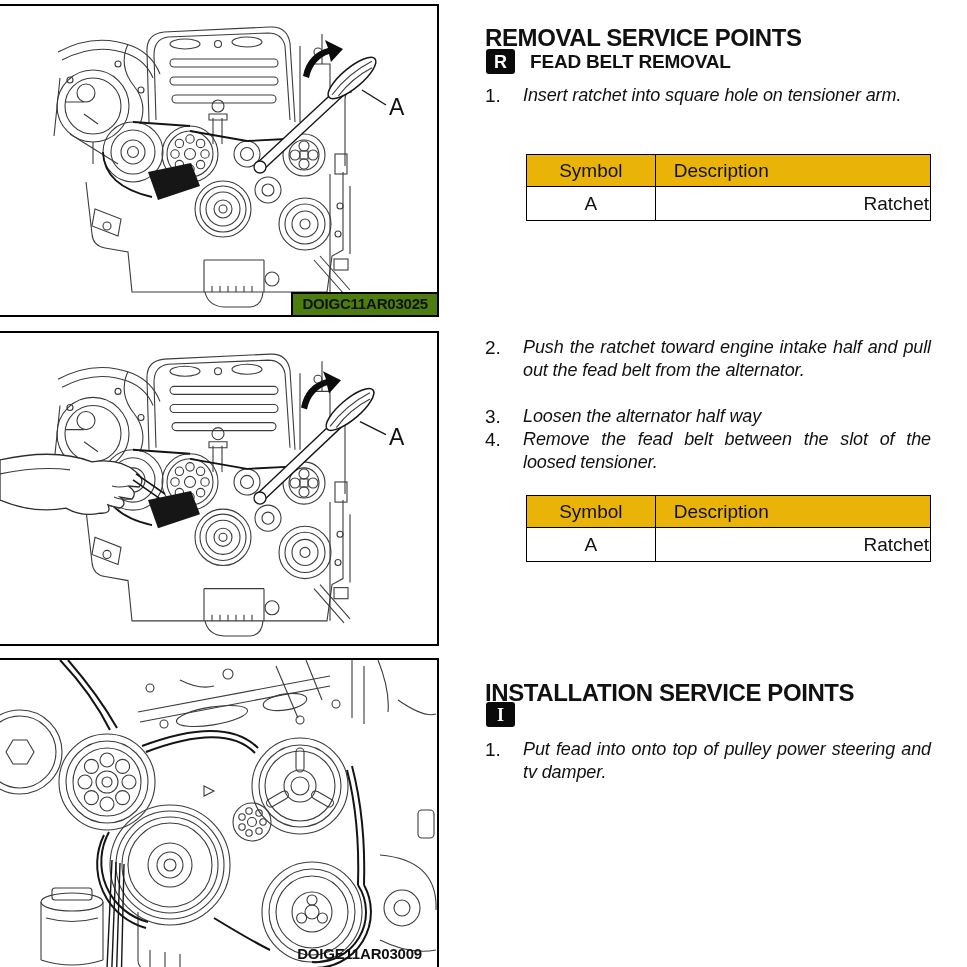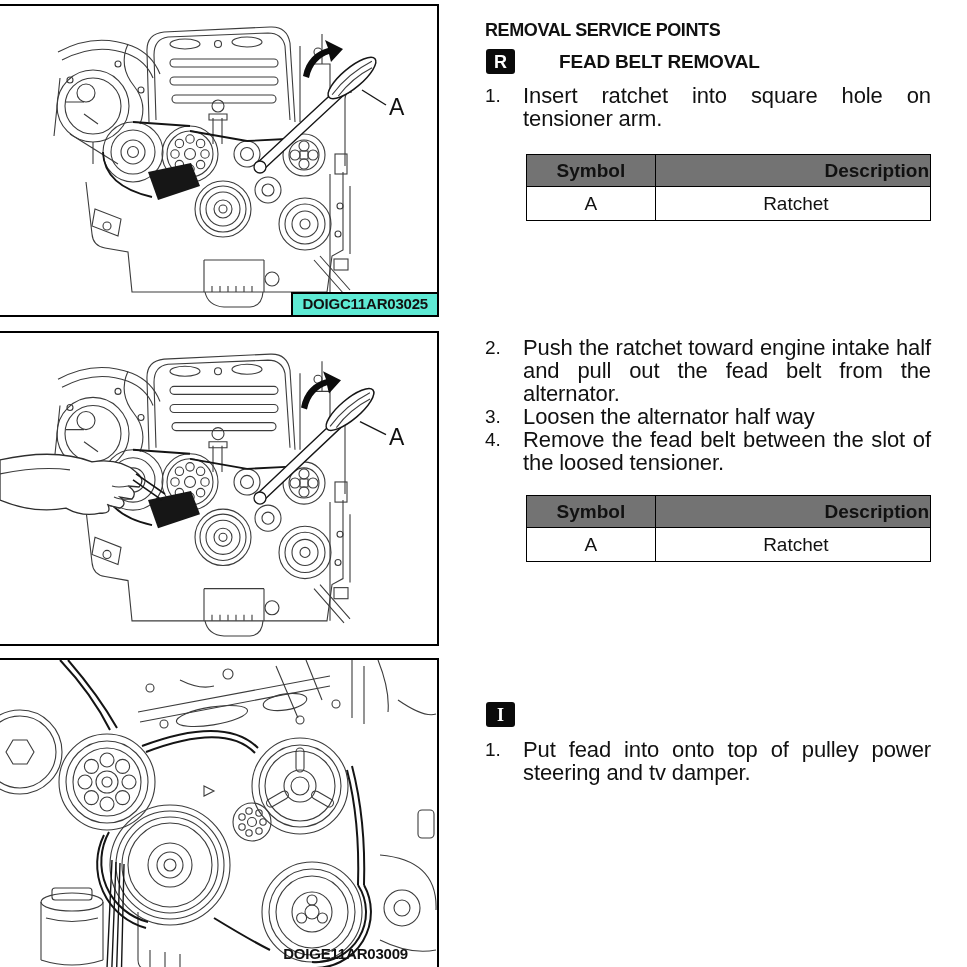--- a/index.html
+++ b/index.html
@@ -10,58 +10,58 @@
   }
   .page{position:absolute;inset:0;}
 
   
   .frame{position:absolute;left:-2px;width:437px;border:2px solid #000;background:#fff;margin:0;}
   #frame1{top:4px;height:309px;}
   #frame2{top:331px;height:311px;}
   #frame3{top:658px;height:330px;}
   .frame svg{position:absolute;left:0;top:0;width:100%;height:100%;display:block;}
   .caption-box{
-    position:absolute;right:-2px;bottom:-2px;background:#5eead4;border:2px solid #000;
+    position:absolute;right:-2px;bottom:-2px;background:#4d7c0f;border:2px solid #000;
     padding:2px 9px 3px;font-size:15px;font-weight:bold;letter-spacing:-0.2px;line-height:1.1;
   }
-  #frame3 .caption-box{border:none;background:transparent;bottom:auto;top:284px;right:20px;}
+  #frame3 .caption-box{border:none;background:transparent;bottom:auto;top:284px;right:6px;}
 
   
   .right{position:absolute;left:485px;top:0;width:446px;height:967px;}
-  .sec-title{position:absolute;left:0;font-size:18px;font-weight:bold;letter-spacing:-0.4px;white-space:nowrap;}
+  .sec-title{position:absolute;left:0;font-size:24px;font-weight:bold;letter-spacing:-0.4px;white-space:nowrap;}
   #removal-title{top:8px;}
   #install-title{top:663px;}
   .badge-row{position:absolute;left:1px;display:flex;align-items:center;gap:15px;}
   #removal-badge-row{top:49px;}
   #install-badge-row{top:702px;}
   .badge{
     width:29px;height:25px;background:#0a0a0a;color:#fff;border-radius:3px;
     display:flex;align-items:center;justify-content:center;
     font-weight:bold;font-size:18px;line-height:1;
   }
   .badge.serif{font-family:"Liberation Serif",serif;}
-  .badge-label{font-size:19px;font-weight:bold;letter-spacing:-0.2px;white-space:nowrap;margin-left:29px;}
+  .badge-label{font-size:19px;font-weight:bold;letter-spacing:-0.2px;white-space:nowrap;}
   .step{position:absolute;left:0;width:446px;display:flex;}
   .step .num{width:38px;flex:none;font-size:19px;line-height:23px;}
-  .step .txt{flex:1;font-size:22px;line-height:23px;text-align:justify;letter-spacing:-0.1px;}
+  .step .txt{flex:1;font-size:18px;line-height:23px;text-align:justify;letter-spacing:-0.1px;font-style:italic;}
   #r-step1{top:84px;}
   #r-step2{top:336px;}
   #r-step3{top:405px;}
   #r-step4{top:428px;}
   #i-step1{top:738px;}
 
   .sym-table{position:absolute;left:41px;border-collapse:collapse;table-layout:fixed;}
   #table1{top:154px;}
   #table2{top:495px;}
   .sym-table th,.sym-table td{border:1.5px solid #000;font-size:19px;overflow:hidden;}
-  .sym-table th{background:#737373;font-weight:bold;height:29px;text-align:center;}
+  .sym-table th{background:#eab308;font-weight:normal;height:29px;text-align:center;}
   .sym-table td{height:31px;background:#fff;}
   .col-symbol{width:131px;text-align:center;}
-  .col-desc{width:269px;text-align:center;padding-left:7px;}
-  .sym-table th.col-desc{text-align:right;padding-left:18px;}
+  .col-desc{width:269px;text-align:right;padding-left:7px;}
+  .sym-table th.col-desc{text-align:left;padding-left:18px;}
 
   
   .art{stroke:#3c3c3c;fill:none;stroke-width:1.1;}
   .dark{stroke:#141414;}
 </style>
 </head>
 <body>
 
 <div class="page">
 
@@ -339,20 +339,21 @@
         </tr>
       </thead>
       <tbody>
         <tr>
           <td class="col-symbol">A</td>
           <td class="col-desc">Ratchet</td>
         </tr>
       </tbody>
     </table>
 
+    <h1 class="sec-title" id="install-title">INSTALLATION SERVICE POINTS</h1>
 
     <div class="badge-row" id="install-badge-row">
       <span class="badge serif">I</span>
     </div>
 
     <div class="step" id="i-step1">
       <span class="num">1.</span>
       <span class="txt">Put fead into onto top of pulley power steering and tv damper.</span>
     </div>
 

